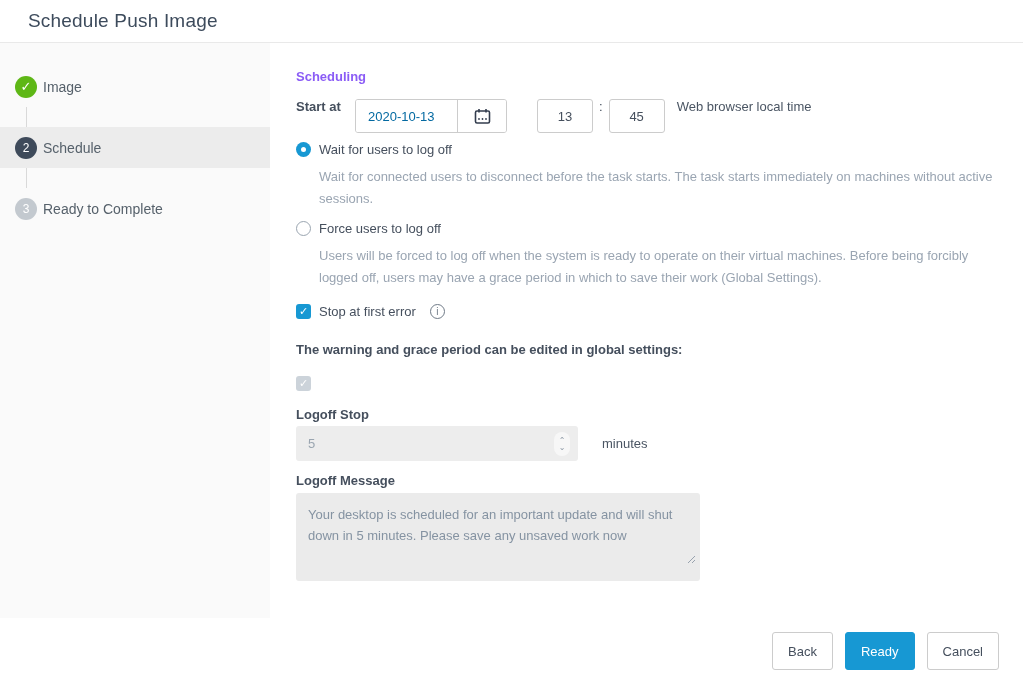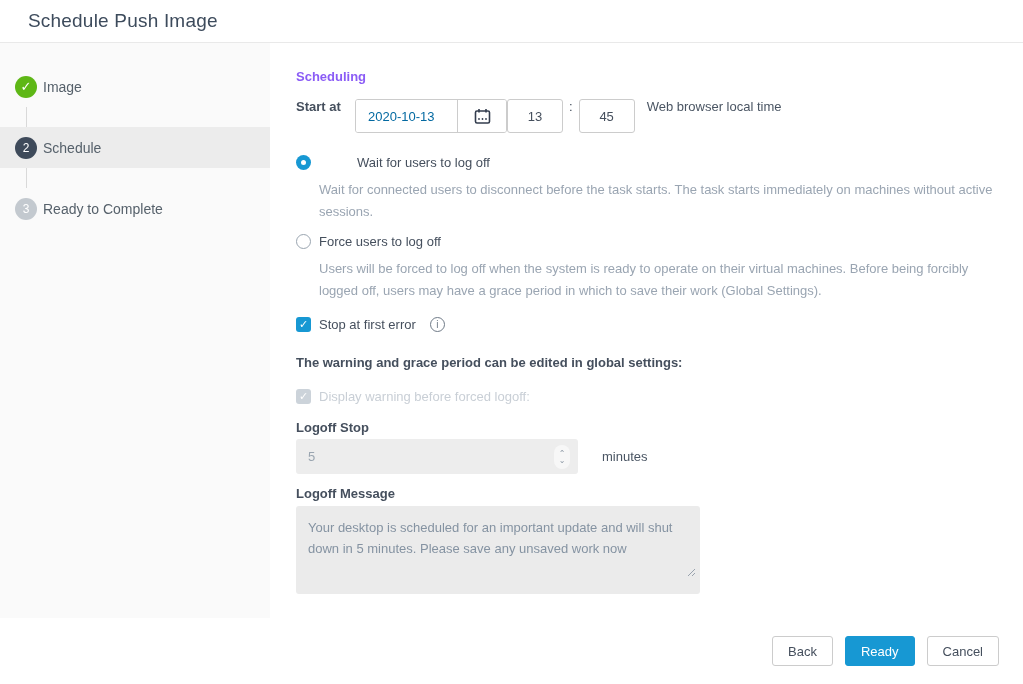--- a/index.html
+++ b/index.html
@@ -34,33 +34,33 @@
   .content { flex:1 1 auto; background:#fff; padding:27px 0 0 26px; overflow:hidden; position:relative; }
   .h-bold { font-weight:700; font-size:13px; line-height:13px; color:#8b5cf6; }
   .subheading { margin-top:20px; line-height:13px; }
 
   .start-row { margin-top:16px; display:flex; align-items:flex-start; }
   .start-label { font-weight:700; width:46px; margin-right:13px; }
   .date-group { display:flex; height:34px; border:1px solid #ccc; border-radius:3px; background:#fff; overflow:hidden; }
   .date-input { width:101px; border:none; outline:none; padding:0 12px; font-size:13px; color:#0369a1; font-family:inherit; background:#fff; }
   .cal-btn { width:49px; border:none; border-left:1px solid #ccc; background:#fff; display:flex; align-items:center; justify-content:center; cursor:pointer; }
   .time-input { width:56px; height:34px; border:1px solid #ccc; border-radius:3px; text-align:center; font-size:13px; color:#454f5d; font-family:inherit; outline:none; }
-  .hour { margin-left:0; }
+  .hour { margin-left:30px; }
   .time-sep { margin:0 6px; color:#454f5d; }
   .tz-note { margin-left:12px; color:#4a5563; }
 
   .choice-row { display:flex; align-items:center; margin-top:0; }
   .radio { width:15px; height:15px; border-radius:50%; flex:0 0 15px; margin-right:8px; position:relative; cursor:pointer; }
   .radio.selected { background:#1798d3; }
   .radio.selected::after { content:""; position:absolute; left:5px; top:5px; width:5px; height:5px; border-radius:50%; background:#fff; }
   .radio.unselected { background:#fff; border:1px solid #9aa5b0; }
   .choice-label { color:#454f5d; cursor:pointer; }
   .desc { margin-top:9px; margin-left:23px; max-width:690px; color:#9aa5b2; line-height:22px; }
 
-  .row-radio1 { margin-top:22px;gap:38px; }
+  .row-radio1 { margin-top:9px; }
   .row-radio2 { margin-top:11px; }
   .row-check  { margin-top:15px; }
 
   .checkbox { width:15px; height:15px; border-radius:3px; flex:0 0 15px; margin-right:8px; display:flex; align-items:center; justify-content:center; color:#fff; font-size:11px; line-height:1; cursor:pointer; }
   .checkbox.checked { background:#1798d3; }
   .checkbox.disabled { background:#ccd3da; cursor:default; }
   .info-icon { width:15px; height:15px; border:1px solid #6f7a87; border-radius:50%; margin-left:14px; display:flex; align-items:center; justify-content:center; font-size:10px; color:#6f7a87; font-style:normal; cursor:pointer; }
 
   .gs-note { margin-top:24px; font-weight:700; line-height:13px; }
   .row-check-disabled { margin-top:20px; }
@@ -72,21 +72,21 @@
   .spinner { margin-left:-24px; width:16px; height:24px; background:#f7f7f7; border-radius:8px; display:flex; flex-direction:column; align-items:center; justify-content:center; color:#8a96a3; font-size:8px; line-height:7px; }
   .unit { margin-left:32px; color:#4a5563; }
 
   .lbl-message { margin-top:13px; }
   .ta-wrap { position:relative; margin-top:6px; width:404px; }
   .ta { width:404px; height:88px; background:#ebebeb; border:none; border-radius:3px; padding:11px 12px; color:#8593a2; font-size:13px; line-height:21px; font-family:inherit; resize:none; display:block; }
   .ta-handle { position:absolute; right:4px; top:62px; }
 
   
   .footer { flex:0 0 66px; height:66px; background:#fff; display:flex; align-items:center; justify-content:flex-end; gap:12px; padding-right:24px; }
-  .btn { height:30px; padding:0 15px; border:1px solid #ccc; border-radius:3px; background:#fff; color:#454f5d; font-size:13px; font-family:inherit; cursor:pointer; }
+  .btn { height:38px; padding:0 15px; border:1px solid #ccc; border-radius:3px; background:#fff; color:#454f5d; font-size:13px; font-family:inherit; cursor:pointer; }
   .btn.primary { background:#1798d3; border-color:#1798d3; color:#fff; }
 </style>
 </head>
 <body>
 
 <div class="app">
 
   <div class="header">
     <span class="title">Schedule Push Image</span>
   </div>
@@ -150,21 +150,20 @@
       <div class="choice-row row-check">
         <span class="checkbox checked">✓</span>
         <span class="choice-label">Stop at first error</span>
         <span class="info-icon">i</span>
       </div>
 
       <div class="gs-note">The warning and grace period can be edited in global settings:</div>
 
       <div class="choice-row row-check-disabled">
         <span class="checkbox disabled">✓</span>
-        <span class="disabled-label">Display warning before forced logoff:</span>
       </div>
 
       <div class="lbl-block">Logoff Stop</div>
       <div class="num-wrap">
         <input class="num-input" type="text" disabled="" value="5" style="">
         <span class="spinner">
             <span>⌃</span>
             <span>⌄</span>
           </span>
         <span class="unit">minutes</span>

